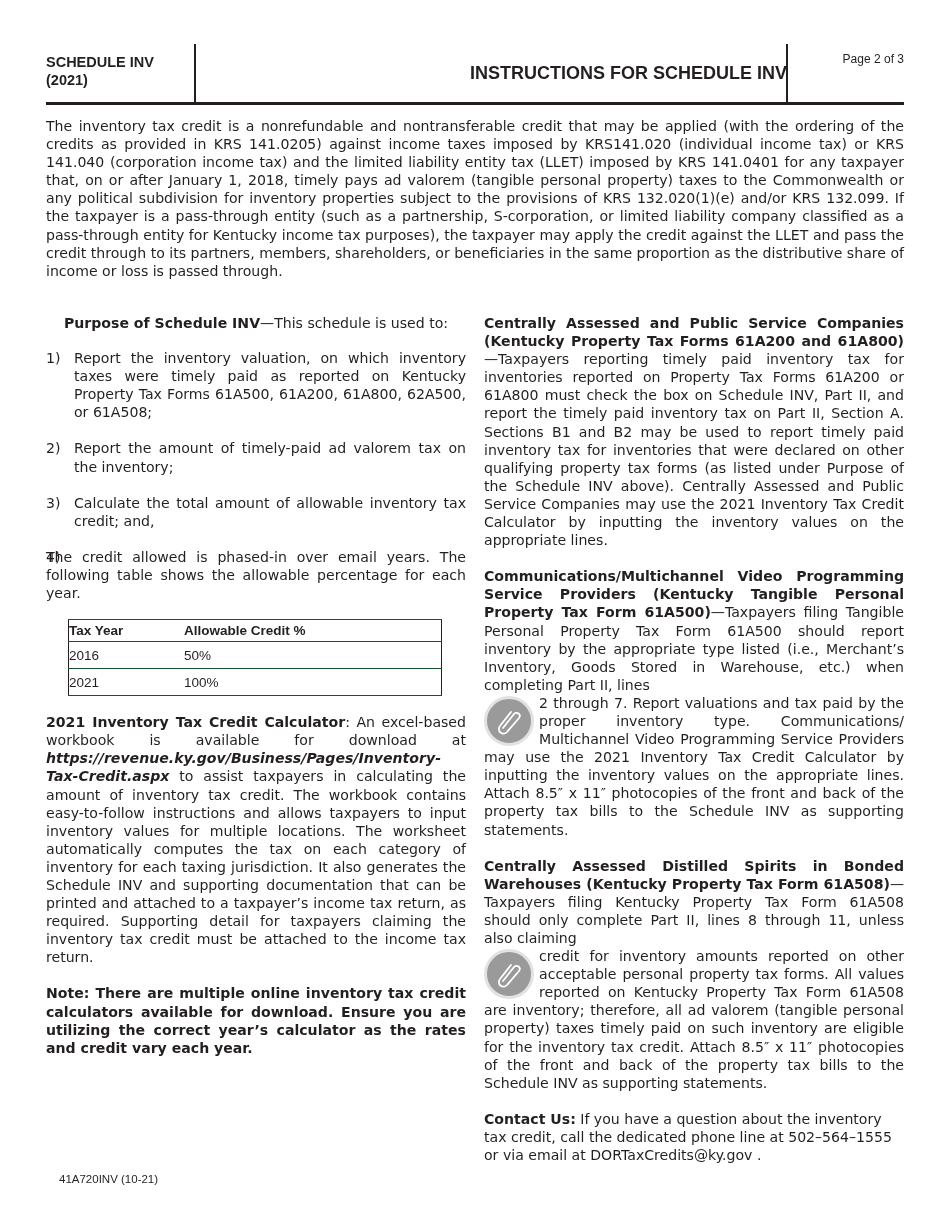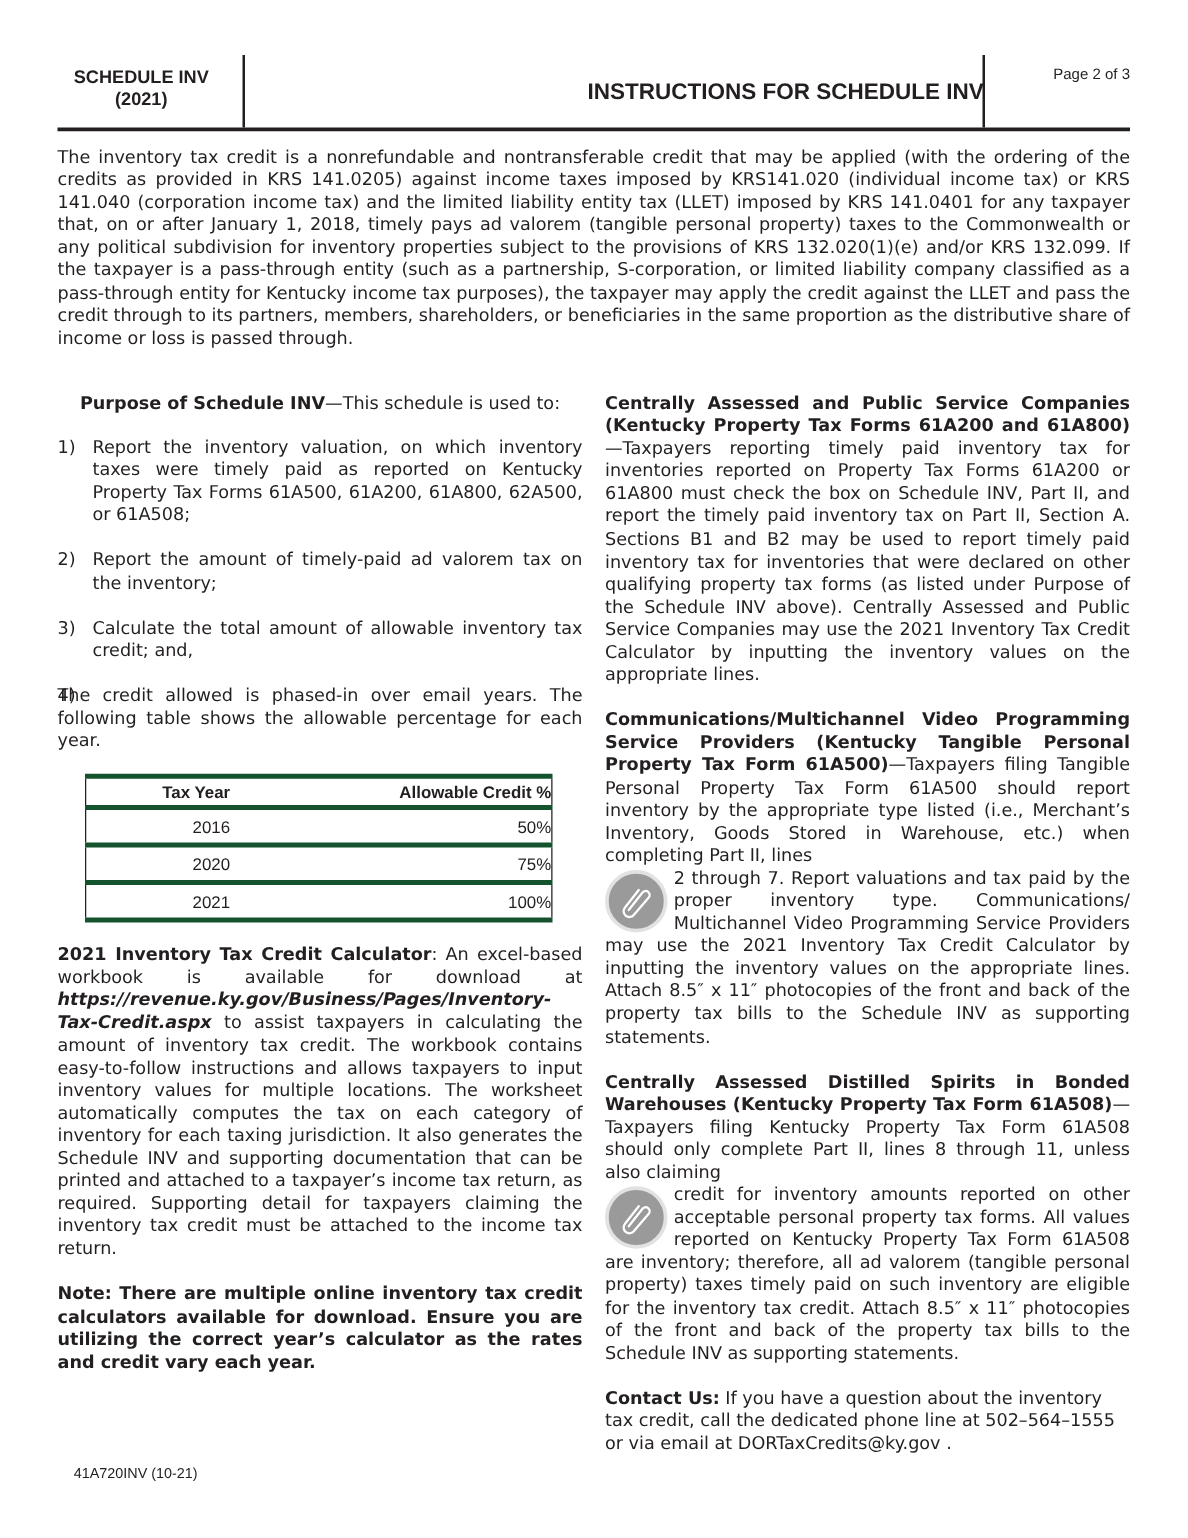--- a/index.html
+++ b/index.html
@@ -3,21 +3,21 @@
 <meta charset="utf-8">
 <style>
   html, body { margin: 0; padding: 0; background: #ffffff; }
   body {
     width: 950px; height: 1230px; position: relative; overflow: hidden;
     font-family: "DejaVu Sans", sans-serif; color: #231f20;
   }
   .hdr { position: absolute; left: 46px; top: 44px; width: 858px; height: 58px; border-bottom: 3px solid #231f20; }
   .hdr .vl { position: absolute; top: 0; bottom: 0; width: 2px; background: #231f20; }
   .hdr-left {
-    position: absolute; left: 0; top: 9px; width: 134px; text-align: center;
+    position: absolute; left: 0; top: 9px; width: 134px; 
     font-family: "Liberation Sans", sans-serif; font-weight: bold; font-size: 14.5px; line-height: 18px;
   }
   .hdr-title {
     position: absolute; left: 151px; width: 590px; top: 19px; text-align: right;
     font-family: "Liberation Sans", sans-serif; font-weight: bold; font-size: 18px;
   }
   .hdr-page {
     position: absolute; right: 0; top: 8px; font-family: "Liberation Sans", sans-serif; font-size: 12px;
   }
   p { margin: 0; }
@@ -30,21 +30,21 @@
   .bi { font-weight: bold; font-style: italic; }
   ol.purpose { list-style: none; margin: 17px 0 0 0; padding: 0; }
   ol.purpose li { position: relative; padding-left: 28px; margin-bottom: 18px; }
   ol.purpose li .num { position: absolute; left: 0; top: 0; }
   .gap { height: 18px; }
   table.credit {
     border-collapse: collapse; margin: 17px 0 0 22px; width: 374px;
     font-family: "Liberation Sans", sans-serif; font-size: 13.5px;
   }
   table.credit th, table.credit td {
-    border: 4px solid #14532d; height: 26px; text-align: right; padding: 0; font-weight: normal;
+    border: 1px solid #14532d; height: 26px; text-align: left; padding: 0; font-weight: normal;
   }
   table.credit th { font-weight: bold; height: 21px; }
   table.credit { border: 1.5px solid #231f20; }
   table.credit td, table.credit th { border-left: none; border-right: none; }
   .clip-para { position: relative; }
   .clip {
     float: left; width: 50px; height: 50px; border-radius: 50%;
     background: #9a9a9a; border: 3px solid #e2e2e2; margin: 2px 5px 0 0;
     display: flex; align-items: center; justify-content: center; box-sizing: border-box;
   }
@@ -81,24 +81,20 @@
 
   <table class="credit">
     <tbody>
         <tr>
       <th>Tax Year</th>
       <th>Allowable Credit %</th>
     </tr>
     <tr>
       <td>2016</td>
       <td>50%</td>
-    </tr>
-    <tr>
-      <td>2020</td>
-      <td>75%</td>
     </tr>
     <tr>
       <td>2021</td>
       <td>100%</td>
     </tr>
   </tbody>
     </table>
 
   <div style="height:17px"></div>
   <p class="txt">

